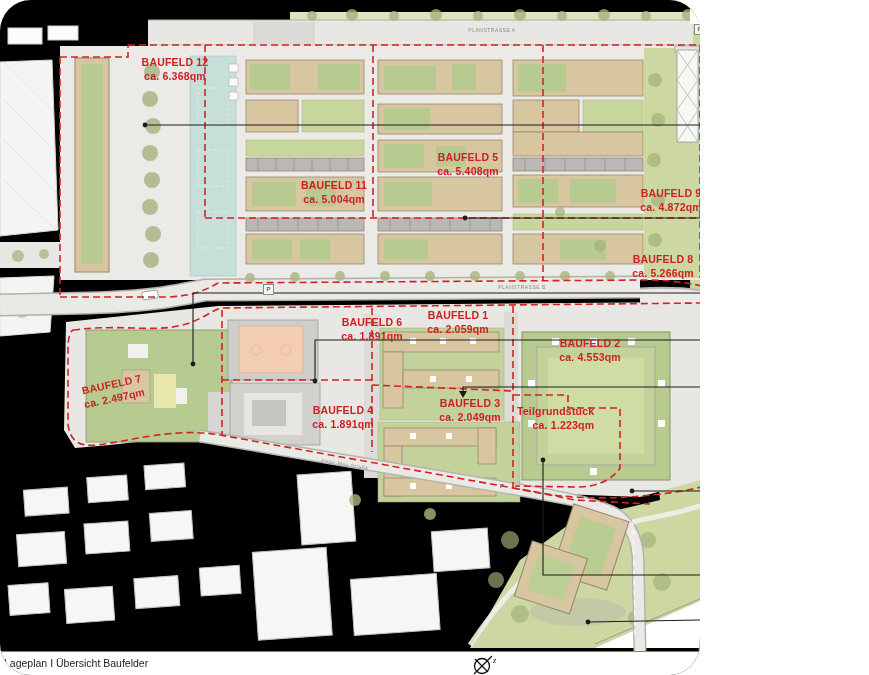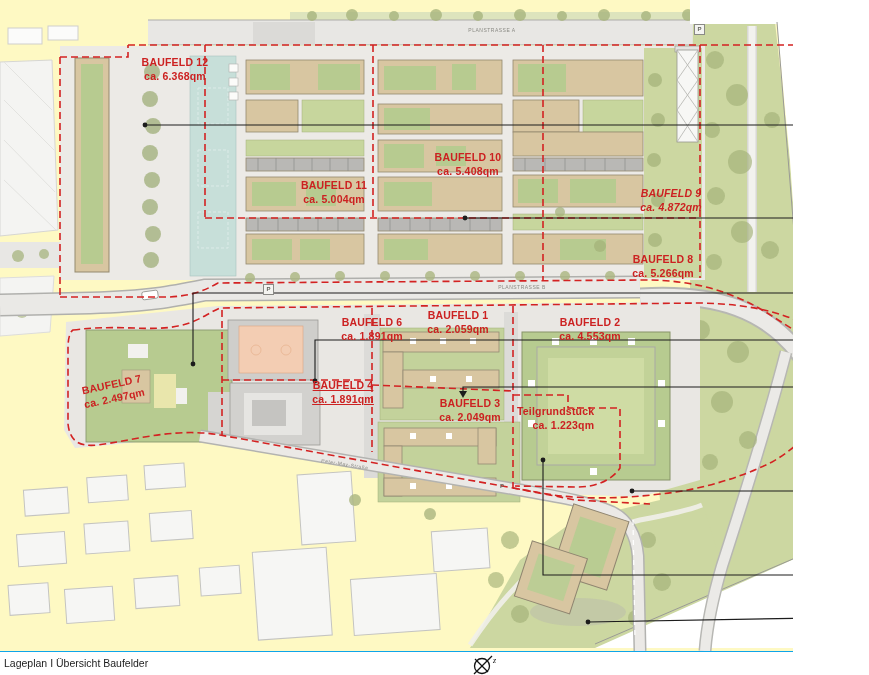--- a/index.html
+++ b/index.html
@@ -1,17 +1,17 @@
 <!DOCTYPE html>
 <html><head>
 <meta charset="utf-8">
 <style>
   html,body{margin:0;padding:0;background:#fff;}
-  .stage{position:relative;width:793px;height:675px;background:#fef9c3;overflow:hidden;
-         font-family:"Liberation Sans",sans-serif;}
+  .stage{position:relative;width:700px;height:675px;background:#000000;overflow:hidden;
+         font-family:"Liberation Sans",sans-serif;border-radius:31px;}
   .map{position:absolute;left:0;top:0;}
   
   .bf{position:absolute;color:#cc2121;font:bold 10.5px/1.35 "Liberation Sans",sans-serif;
       text-align:center;white-space:nowrap;transform:translateX(-50%);letter-spacing:.2px;}
   .bf span{display:block;}
   .bf.rot{transform:translateX(-50%) rotate(-12deg);}
   .bf.leftalign{transform:none;text-align:right;}
   
   .street{position:absolute;color:#8a8a84;font:5px "Liberation Sans",sans-serif;
           letter-spacing:.5px;white-space:nowrap;transform:translateX(-50%);}
@@ -416,52 +416,52 @@
 
 <div class="bf" style="left:175px;top:55px;">
   <span>BAUFELD 12</span>
   <span>ca. 6.368qm</span>
 </div>
 <div class="bf" style="left:334px;top:178px;">
   <span>BAUFELD 11</span>
   <span>ca. 5.004qm</span>
 </div>
 <div class="bf" style="left:468px;top:150px;">
-  <span>BAUFELD 10</span>
+  <span>BAUFELD 5</span>
   <span>ca. 5.408qm</span>
 </div>
-<div class="bf" style="left:671px;top:186px;font-style:italic;">
+<div class="bf" style="left:671px;top:186px;">
   <span>BAUFELD 9</span>
   <span>ca. 4.872qm</span>
 </div>
 <div class="bf" style="left:663px;top:252px;">
   <span>BAUFELD 8</span>
   <span>ca. 5.266qm</span>
 </div>
 <div class="bf rot" style="left:113px;top:377px;">
   <span>BAUFELD 7</span>
   <span>ca. 2.497qm</span>
 </div>
 <div class="bf" style="left:344px;top:315px;margin-left:28px;">
   <span>BAUFELD 6</span>
   <span>ca. 1.891qm</span>
 </div>
 <div class="bf" style="left:458px;top:308px;">
   <span>BAUFELD 1</span>
   <span>ca. 2.059qm</span>
 </div>
-<div class="bf" style="left:343px;top:378px;text-decoration:underline;">
+<div class="bf" style="left:343px;top:403px;">
   <span>BAUFELD 4</span>
   <span>ca. 1.891qm</span>
 </div>
 <div class="bf" style="left:470px;top:396px;">
   <span>BAUFELD 3</span>
   <span>ca. 2.049qm</span>
 </div>
-<div class="bf" style="left:590px;top:315px;">
+<div class="bf" style="left:590px;top:336px;">
   <span>BAUFELD 2</span>
   <span>ca. 4.553qm</span>
 </div>
 <div class="bf leftalign" style="left:517px;top:404px;">
   <span>Teilgrundstück</span>
   <span>ca. 1.223qm</span>
 </div>
 
 <div class="street" style="left:492px;top:27px;">PLANSTRASSE A</div>
 <div class="street" style="left:522px;top:284px;">PLANSTRASSE B</div>

